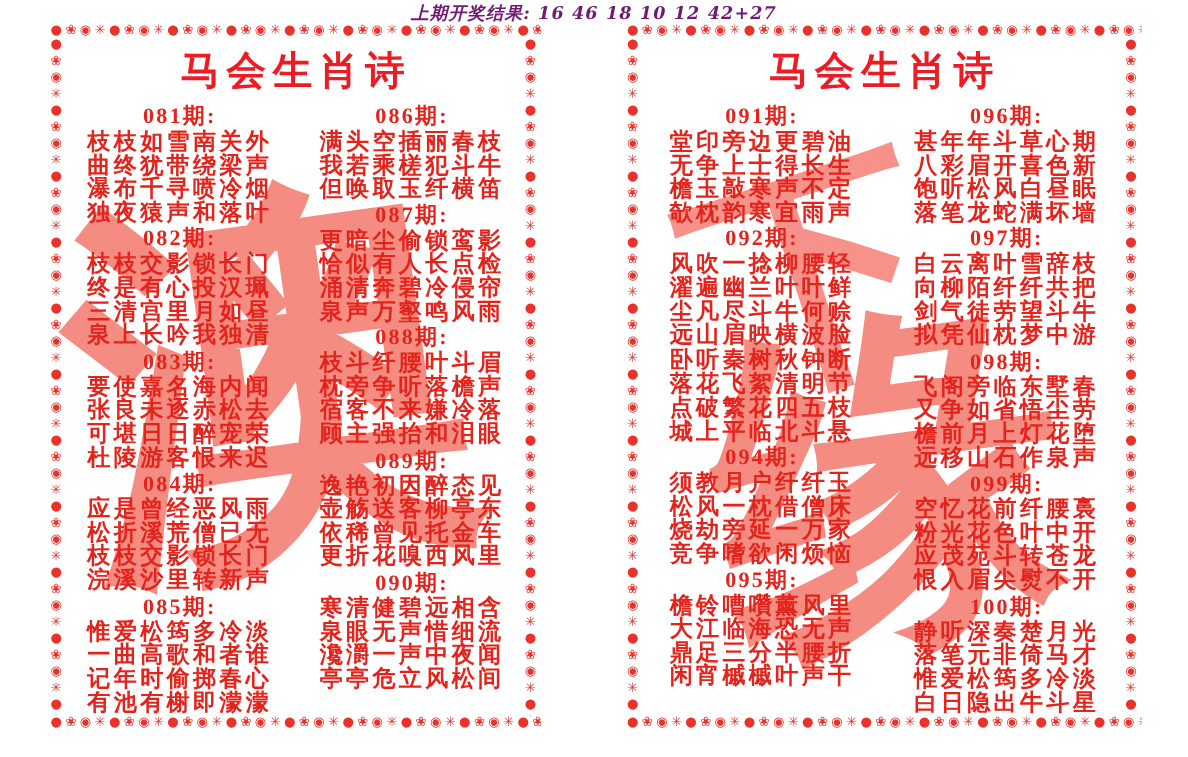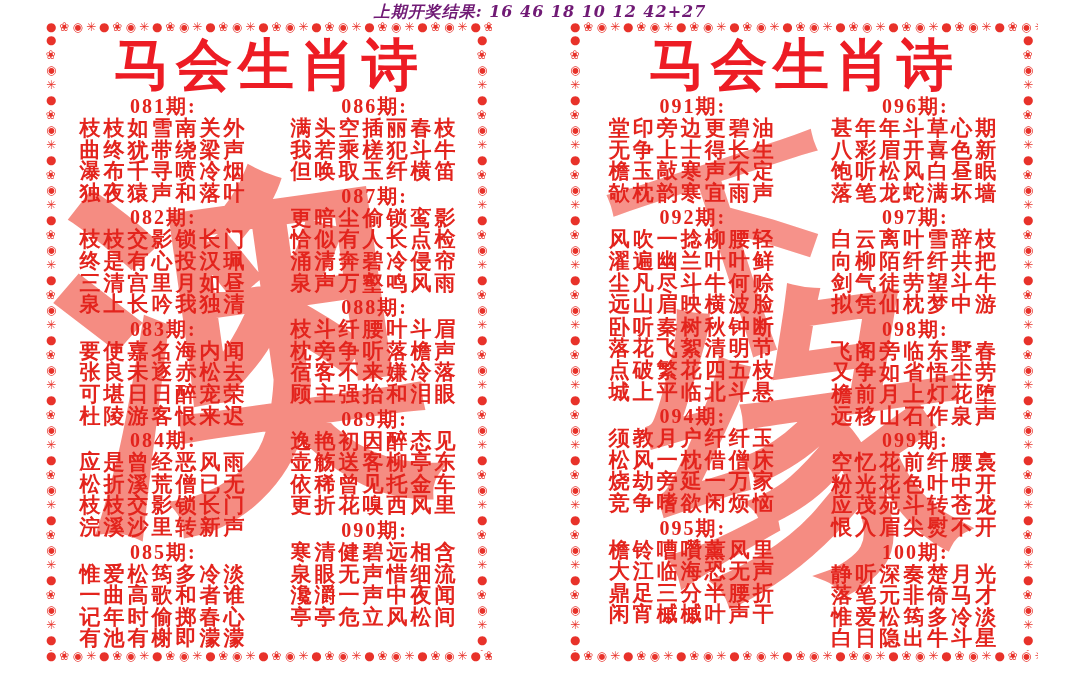--- a/index.html
+++ b/index.html
@@ -16,21 +16,21 @@
   .panel{position:absolute;top:20px;height:644px;background:#ffffff;}
   .panel.left{left:46px;width:446px;}
   .panel.right{left:570px;width:468px;}
   .b-strip{position:absolute;color:#e8322a;font-size:12px;overflow:hidden;z-index:3;}
   .b-h{left:0;right:0;height:15px;line-height:15px;white-space:nowrap;letter-spacing:3px;}
   .b-top{top:0;}  .b-bottom{bottom:0;}
   .b-v{top:13px;bottom:13px;width:15px;line-height:15px;word-break:break-all;letter-spacing:0;}
   .b-left{left:0;} .b-right{right:0;}
   .panel-content{position:absolute;top:20px;left:18px;right:18px;bottom:14px;z-index:2;}
   .panel-title{
-    text-align:center;font-size:56px;line-height:50px;font-weight:700;
+    text-align:center;font-size:36px;line-height:50px;font-weight:700;
     color:#ed1c24;letter-spacing:6px;margin-bottom:4px;white-space:nowrap;
   }
   .cols{display:flex;justify-content:space-between;}
   .col{width:48.5%;}
   .poem-block{margin-bottom:1px;text-align:center;}
   .period{
     font-size:20px;line-height:24px;font-weight:700;color:#e3241d;
     letter-spacing:2px;white-space:nowrap;font-family:Liberation Serif, serif;
   }
   .poem-line{

